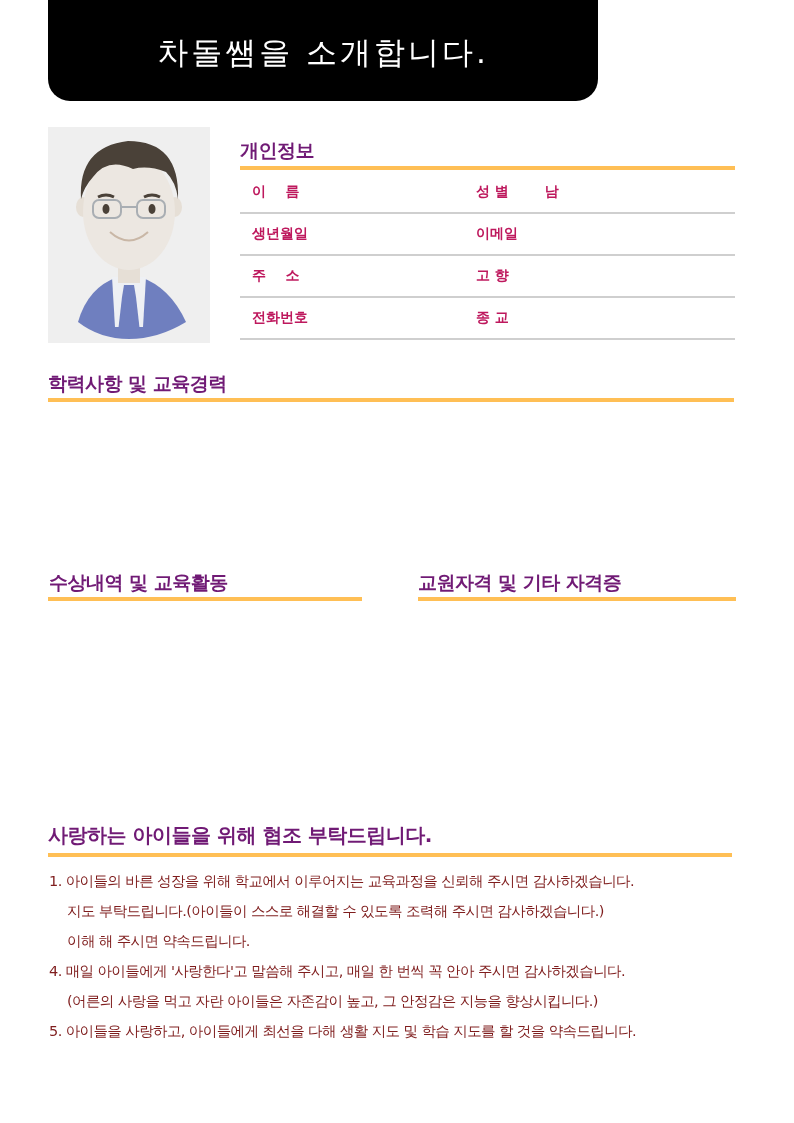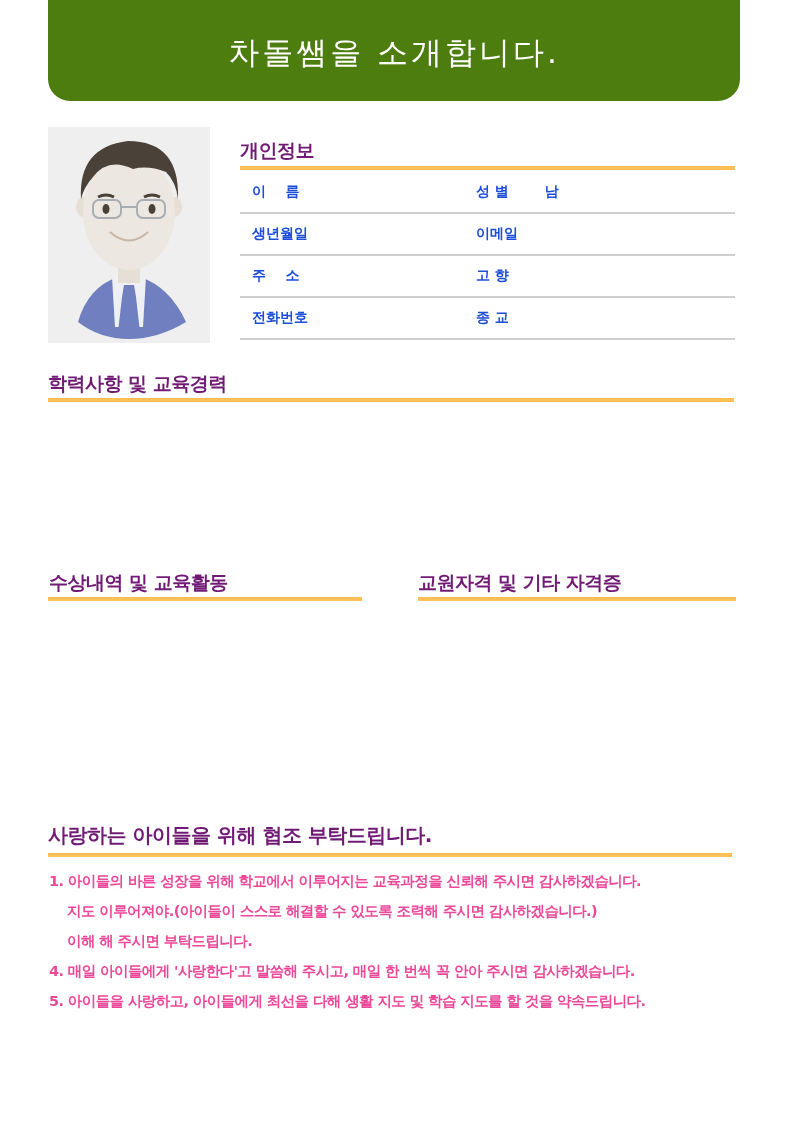--- a/index.html
+++ b/index.html
@@ -1,44 +1,44 @@
 <!DOCTYPE html>
 <html><head>
 <meta charset="utf-8">
 <style>
   * { margin:0; padding:0; box-sizing:border-box; }
   html, body { width:794px; height:1123px; background:#ffffff; overflow:hidden; }
   body { position:relative; font-family:"DejaVu Sans", "Liberation Sans", sans-serif; color:#111; }
   .header {
-    position:absolute; left:48px; top:0; width:692px; height:101px;
-    background:#4d7c0f; border-radius:0 0 22px 22px;
+    position:absolute; left:48px; top:0; width:550px; height:101px;
+    background:#000000; border-radius:0 0 22px 22px;
     display:flex; align-items:center; justify-content:center;
   }
   .header-title {
     color:#fff; font-size:31px; font-weight:normal; letter-spacing:3px; margin-top:4px;
   }
   .photo {
     position:absolute; left:48px; top:127px; width:162px; height:216px;
     background:#efefef;
   }
   .section-title {
     position:absolute; color:#701a75; font-weight:bold; font-size:19px; letter-spacing:-0.5px;
   }
   .rule { position:absolute; height:4px; background:#ffbf55; }
   .info-table { position:absolute; left:240px; top:171px; width:495px; }
   .info-row {
     display:flex; height:42px; align-items:center;
     border-bottom:2px solid #cfcfcf;
   }
   .info-row:first-child { height:43px; }
-  .cell { font-size:14px; font-weight:bold; color:#1d4ed8; }
+  .cell { font-size:14px; font-weight:bold; color:#be185d; }
   .cell-l { width:236px; padding-left:12px; }
   .cell-r { flex:1; }
   .notes { position:absolute; left:49px; top:866px; width:700px; }
-  .note-line { font-size:14.5px; font-weight:bold; color:#ec4899; height:30px; line-height:30px; letter-spacing:-0.6px; white-space:nowrap; }
+  .note-line { font-size:14.5px; font-weight:normal; color:#7f1d1d; height:30px; line-height:30px; letter-spacing:-0.6px; white-space:nowrap; }
   .note-line.indent { padding-left:18px; }
   .sign { position:absolute; left:583px; top:1137px; font-size:14.5px; font-weight:bold; color:#222; letter-spacing:-0.5px; }
 </style>
 </head>
 <body>
 
 <div class="header">
   <div class="header-title">차돌쌤을 소개합니다.</div>
 </div>
 
@@ -96,19 +96,20 @@
 <div class="rule" style="left:48px; top:597px; width:314px;"></div>
 
 <div class="section-title" style="left:418px; top:570px;">교원자격 및 기타 자격증</div>
 <div class="rule" style="left:418px; top:597px; width:318px;"></div>
 
 <div class="section-title" style="left:48px; top:822px; font-size:20px;">사랑하는 아이들을 위해 협조 부탁드립니다.</div>
 <div class="rule" style="left:48px; top:853px; width:684px;"></div>
 
 <div class="notes">
   <div class="note-line">1. 아이들의 바른 성장을 위해 학교에서 이루어지는 교육과정을 신뢰해 주시면 감사하겠습니다.</div>
-  <div class="note-line indent">지도 이루어져야.(아이들이 스스로 해결할 수 있도록 조력해 주시면 감사하겠습니다.)</div>
-  <div class="note-line indent">이해 해 주시면 부탁드립니다.</div>
+  <div class="note-line indent">지도 부탁드립니다.(아이들이 스스로 해결할 수 있도록 조력해 주시면 감사하겠습니다.)</div>
+  <div class="note-line indent">이해 해 주시면 약속드립니다.</div>
   <div class="note-line">4. 매일 아이들에게 '사랑한다'고 말씀해 주시고, 매일 한 번씩 꼭 안아 주시면 감사하겠습니다.</div>
+  <div class="note-line indent">(어른의 사랑을 먹고 자란 아이들은 자존감이 높고, 그 안정감은 지능을 향상시킵니다.)</div>
   <div class="note-line">5. 아이들을 사랑하고, 아이들에게 최선을 다해 생활 지도 및 학습 지도를 할 것을 약속드립니다.</div>
 </div>
 
 <div class="sign">담임 000드림.</div>
 
 </body></html>

